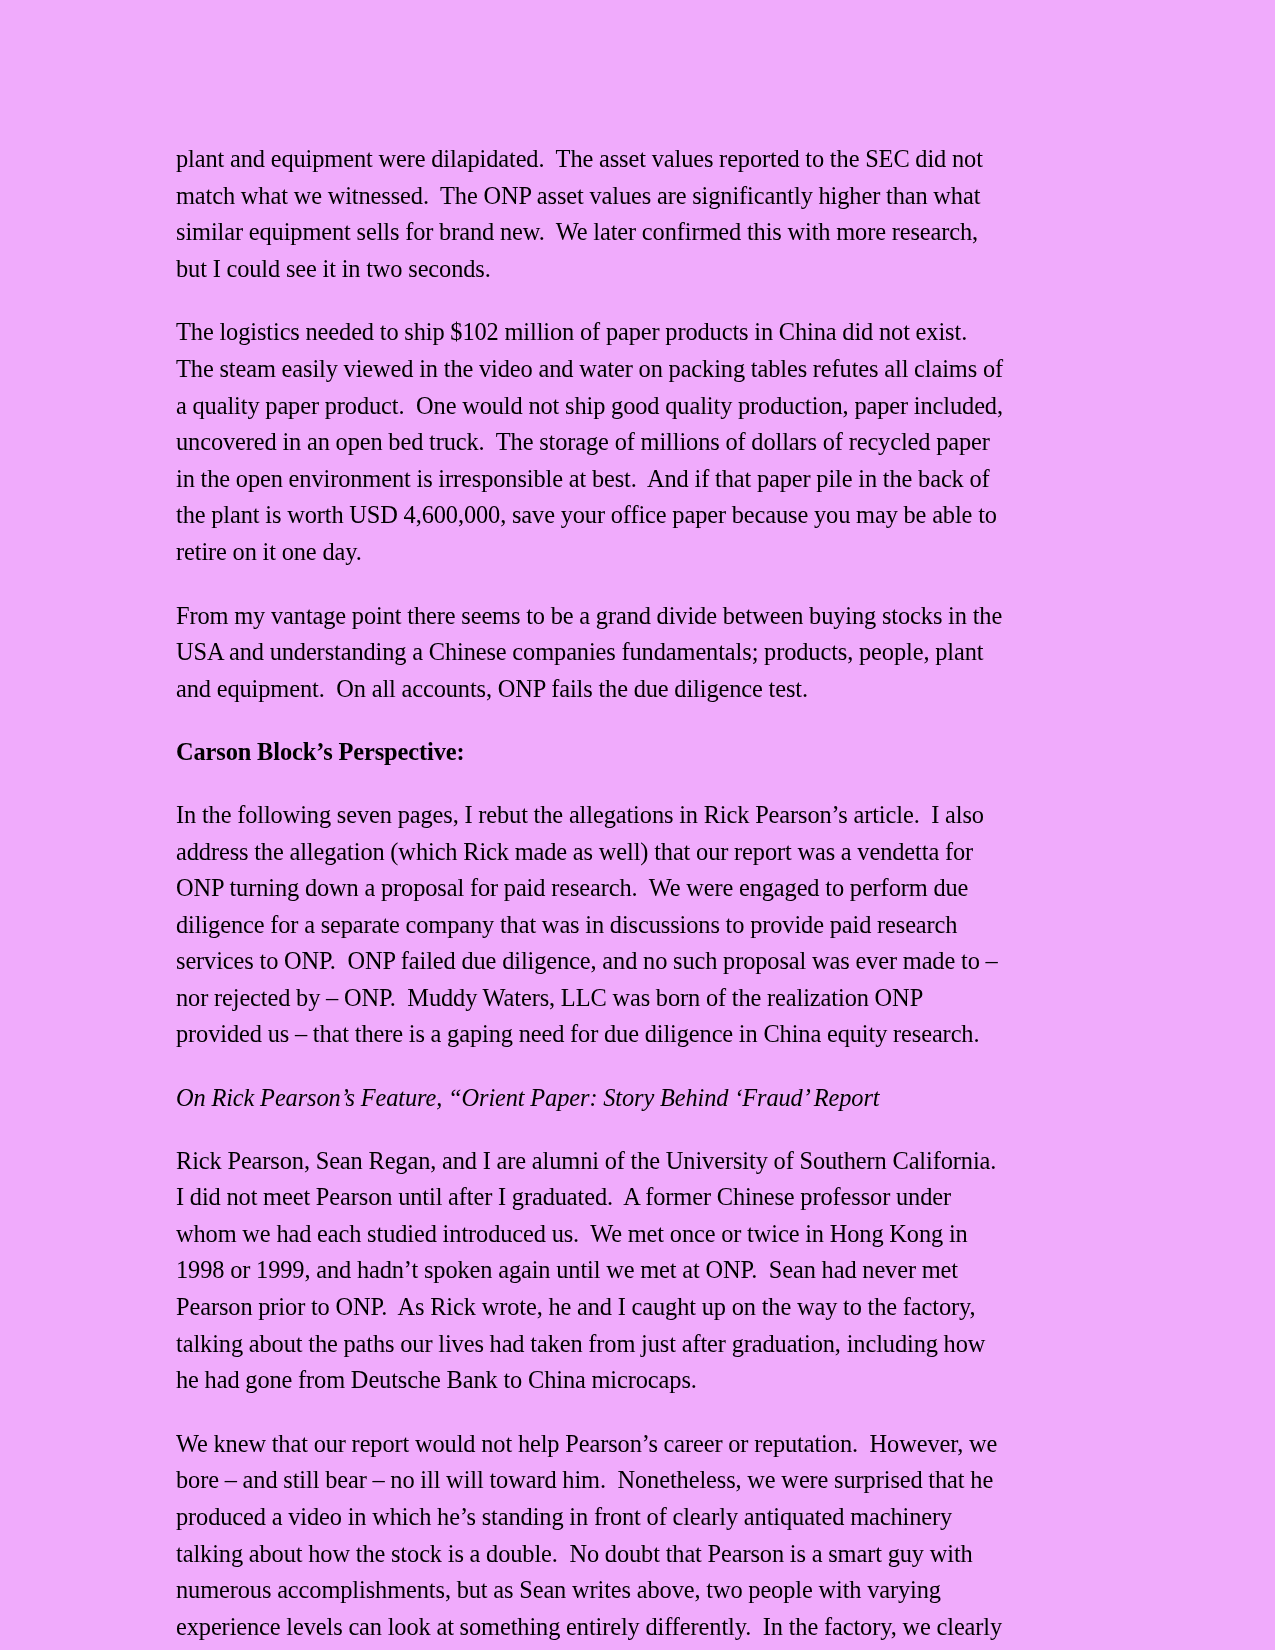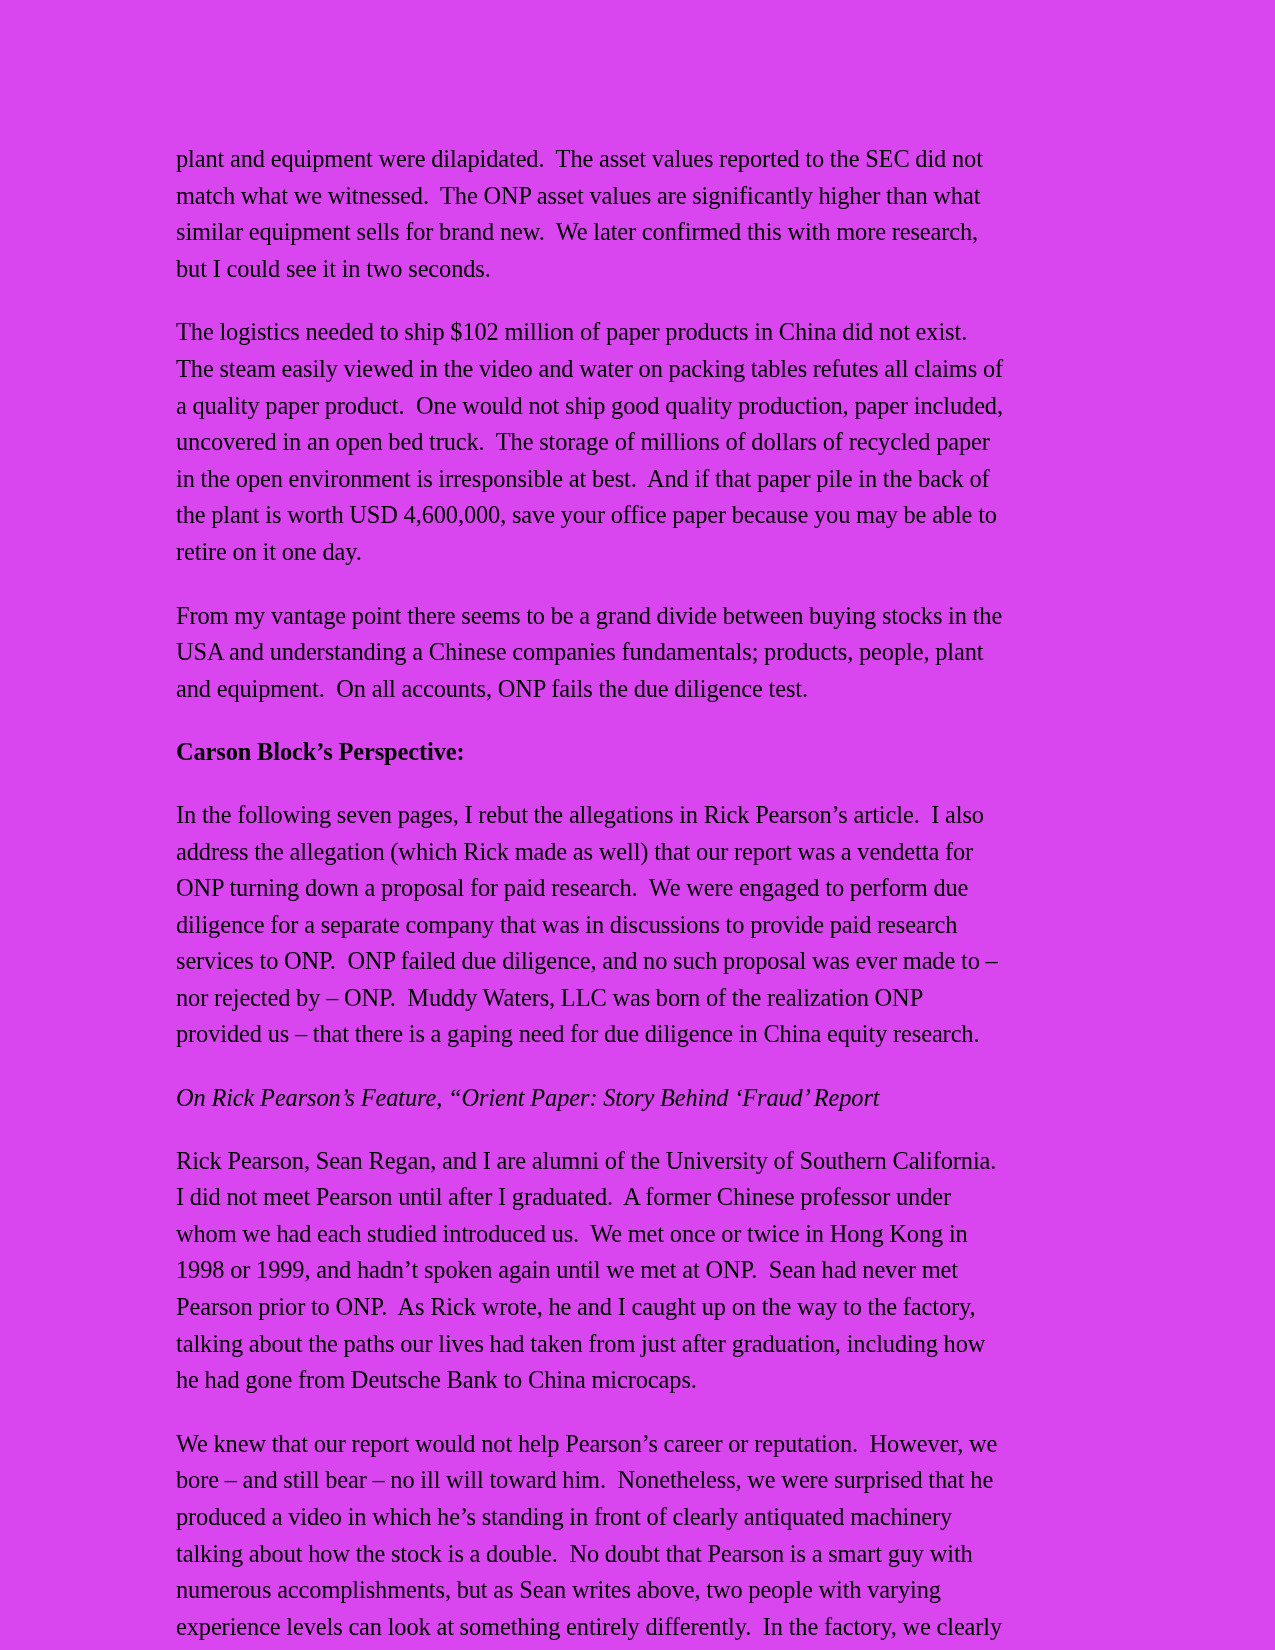--- a/index.html
+++ b/index.html
@@ -14,21 +14,21 @@
     overflow: hidden;
     font-family: "Liberation Serif", "DejaVu Serif", serif;
     color: #000000;
   }
   .page {
     position: absolute;
     left: 0;
     top: 0;
     width: 1275px;
     height: 1650px;
-    background: #d946ef;
+    background: #f0abfc;
   }
   .content {
     position: absolute;
     left: 176px;
     top: 140px;
     width: 862px;
   }
   p.body-text,
   p.heading-text,
   p.italic-text {

